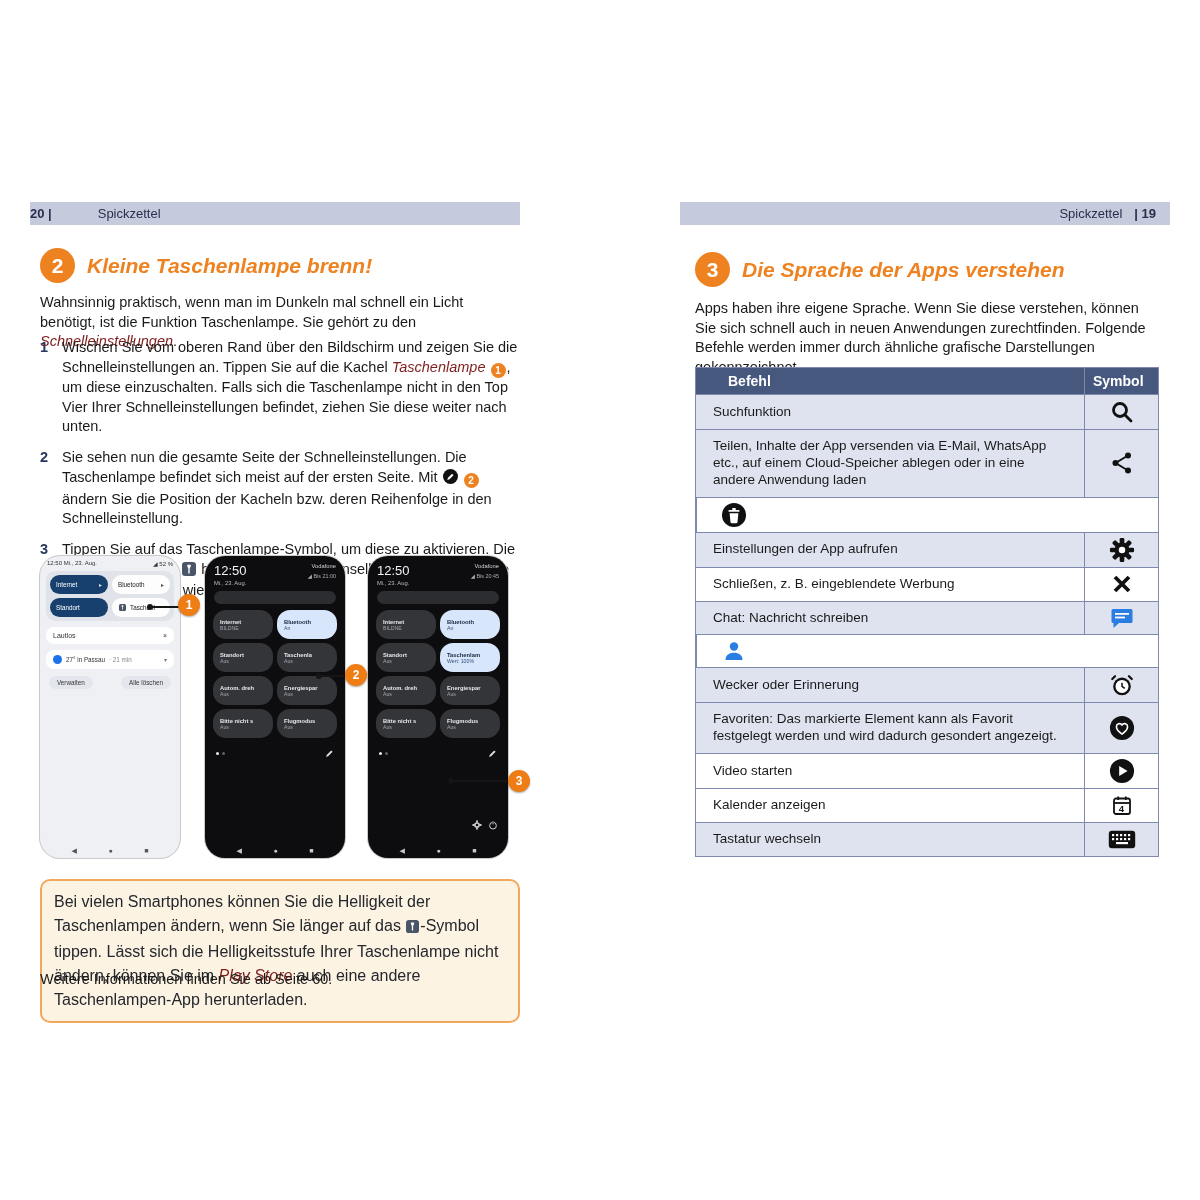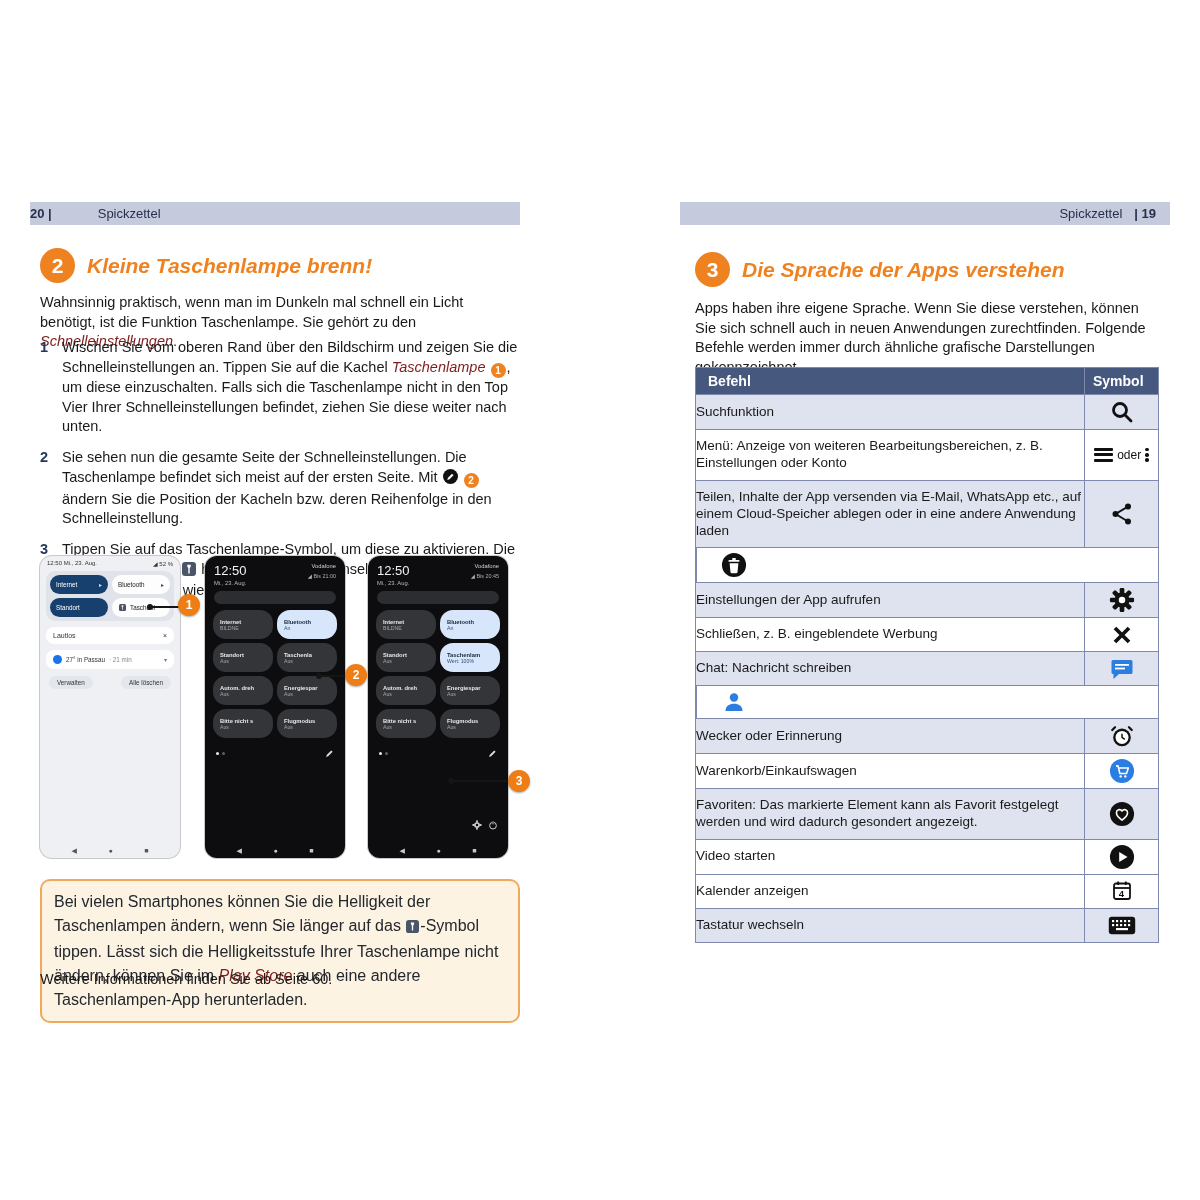--- a/index.html
+++ b/index.html
@@ -21,21 +21,21 @@
   
   .copy{font-size:14.5px;line-height:1.36;}
   .orange-em{color:#7f1d1d;font-style:italic;}
   .steps{position:absolute;left:40px;top:338px;width:478px;}
   .step{display:flex;margin-bottom:11px;}
   .step-num{width:22px;font-weight:bold;color:#26365c;flex:0 0 auto;}
   .step-body{flex:1;}
   .nbadge{display:inline-flex;width:15px;height:15px;border-radius:50%;background:#ef8220;color:#fff;font-size:10px;font-weight:bold;align-items:center;justify-content:center;vertical-align:-2px;margin:0 1px;}
   .inline-ic{display:inline-block;vertical-align:-2px;margin:0 1px;}
   
-  .phone{position:absolute;top:556px;width:140px;height:302px;border-radius:12px;overflow:hidden;box-shadow:0 0 0 1px #c9c9c9;}
+  .phone{position:absolute;top:556px;width:140px;height:302px;border-radius:20px;overflow:hidden;box-shadow:0 0 0 1px #c9c9c9;}
   .phone-light{background:#eef0f4;color:#222;}
   .phone-dark{background:#0d0d0f;color:#eee;}
   
   .p1-status{display:flex;justify-content:space-between;font-size:6px;color:#333;padding:4px 7px 2px;}
   .p1-qs{margin:2px 6px;background:#e0e4ea;border-radius:9px;padding:4px;display:grid;grid-template-columns:1fr 1fr;gap:4px;}
   .pill{height:19px;border-radius:10px;display:flex;align-items:center;padding:0 6px;font-size:6.3px;gap:3px;}
   .pill .chev{margin-left:auto;font-size:6px;opacity:.8;}
   .pill-dark{background:#17406e;color:#fff;}
   .pill-light{background:#fdfdfd;color:#222;}
   .p1-card{background:#fff;margin:6px 6px 0;border-radius:8px;padding:5px 7px;}
@@ -73,25 +73,25 @@
   .callout-dot{position:absolute;width:6px;height:6px;border-radius:50%;background:#151515;}
   .callout-line{position:absolute;height:2px;background:#151515;}
   .callout-num{position:absolute;width:22px;height:22px;border-radius:50%;background:#ef7d15;color:#fff;font-weight:bold;font-size:12px;display:flex;align-items:center;justify-content:center;box-shadow:0 1px 2px rgba(0,0,0,.35);}
   
   .tip{position:absolute;left:40px;top:879px;width:452px;border:2px solid #f0a95c;background:#fdf3e2;border-radius:10px;padding:9px 12px;font-size:16px;line-height:1.5;color:#23272e;}
   .footer-note{position:absolute;left:40px;top:971px;font-size:14.5px;}
   
   .intro-right{position:absolute;left:695px;top:299px;width:466px;}
   .tbl{position:absolute;left:695px;top:367px;width:464px;border:1px solid #7f89ad;box-sizing:border-box;font-size:13.5px;background:#fff;}
   .tbl-header{display:flex;background:#47587e;color:#fff;font-weight:bold;font-size:14px;}
-  .th1{flex:1;padding:5px 12px;}
+  .th1{flex:1;padding:5px 22px;margin-left:10px;}
   .th2{width:74px;padding:5px 8px;border-left:1px solid #7f89ad;box-sizing:border-box;}
   .tbl-row{display:flex;border-top:1px solid #7f89ad;background:#fff;}
   .tbl-row.odd{background:#dfe3ef;}
-  .cell-b{flex:1;padding:8px 0;display:flex;align-items:center;line-height:1.25;}
+  .cell-b{flex:1;padding:8px 17px;display:flex;align-items:center;line-height:1.25;}
   .cell-s{width:74px;border-left:1px solid #7f89ad;box-sizing:border-box;display:flex;align-items:center;justify-content:center;padding:4px 2px;}
   .menu-sym{display:flex;align-items:center;gap:4px;}
   .hamburger i{display:block;width:19px;height:3.2px;background:#111;margin:2.6px 0;border-radius:1px;}
   .kebab i{display:block;width:3.6px;height:3.6px;background:#111;border-radius:50%;margin:1.7px auto;}
   .oder{font-size:12px;color:#111;}
   .cal-wrap{position:relative;width:24px;height:24px;}
   .cal-day{position:absolute;left:0;right:0;top:9px;text-align:center;font-size:9.5px;font-weight:bold;color:#111;}
   .intro-left{position:absolute;left:40px;top:293px;width:478px;}
   .sec-head-left{left:40px;top:248px;}
   .sec-head-right{left:695px;top:252px;}
@@ -372,38 +372,20 @@
   <div class="tbl-row odd">
     <div class="cell-b">Suchfunktion</div>
     <div class="cell-s">
         <svg width="26" height="26" viewBox="0 0 26 26">
           <circle cx="11" cy="11" r="6.5" fill="none" stroke="#111" stroke-width="2.8"></circle>
           <line x1="15.8" y1="15.8" x2="22" y2="22" stroke="#111" stroke-width="2.8" stroke-linecap="round"></line>
         </svg>
       </div>
   </div>
 
-  <div class="tbl-row">
-    <div class="cell-b">Menü: Anzeige von weiteren Bearbeitungsbereichen, z. B. Einstellungen oder Konto</div>
-    <div class="cell-s">
-      <div class="menu-sym">
-        <div class="hamburger">
-            <i></i>
-            <i></i>
-            <i></i>
-          </div>
-        <span class="oder">oder</span>
-        <div class="kebab">
-            <i></i>
-            <i></i>
-            <i></i>
-          </div>
-      </div>
-    </div>
-  </div>
 
   <div class="tbl-row odd">
     <div class="cell-b">Teilen, Inhalte der App versenden via E-Mail, WhatsApp etc., auf einem Cloud-Speicher ablegen oder in eine andere Anwendung laden</div>
     <div class="cell-s">
         <svg width="24" height="24" viewBox="0 0 24 24">
           <g stroke="#111" stroke-width="2">
             <line x1="5.5" y1="12" x2="18" y2="4.5"></line>
             <line x1="5.5" y1="12" x2="18" y2="19.5"></line>
           </g>
           <g fill="#111">
@@ -485,31 +467,20 @@
             <path d="M6.5 4.5 L3.5 7.5" fill="none"></path>
             <path d="M21.5 4.5 L24.5 7.5" fill="none"></path>
           </g>
           <circle cx="14" cy="15.5" r="9.5" fill="#111"></circle>
           <circle cx="14" cy="15.5" r="7" fill="#fff"></circle>
           <path d="M14 11.5 v4 l3 2.2" stroke="#111" stroke-width="1.6" fill="none"></path>
         </svg>
       </div>
   </div>
 
-  <div class="tbl-row">
-    <div class="cell-b">Warenkorb/Einkaufswagen</div>
-    <div class="cell-s">
-        <svg width="26" height="26" viewBox="0 0 28 28">
-          <circle cx="14" cy="14" r="13" fill="#2a7de1"></circle>
-          <path d="M7.5 8.5 h2.2 l2 8.2 h7.2 l1.9 -6 H10.2" stroke="#fff" stroke-width="1.7" fill="none" stroke-linejoin="round"></path>
-          <circle cx="12.6" cy="19.8" r="1.3" fill="#fff"></circle>
-          <circle cx="17.6" cy="19.8" r="1.3" fill="#fff"></circle>
-        </svg>
-      </div>
-  </div>
 
   <div class="tbl-row odd">
     <div class="cell-b">Favoriten: Das markierte Element kann als Favorit festgelegt werden und wird dadurch gesondert angezeigt.</div>
     <div class="cell-s">
         <svg width="26" height="26" viewBox="0 0 28 28">
           <circle cx="14" cy="14" r="13" fill="#111"></circle>
           <path d="M14 20.5 C10.5 18 8 15.4 8 12.6 a3.3 3.3 0 0 1 6 -1.9 a3.3 3.3 0 0 1 6 1.9 c0 2.8 -2.5 5.4 -6 7.9 z" fill="none" stroke="#fff" stroke-width="1.7"></path>
         </svg>
       </div>
   </div>

